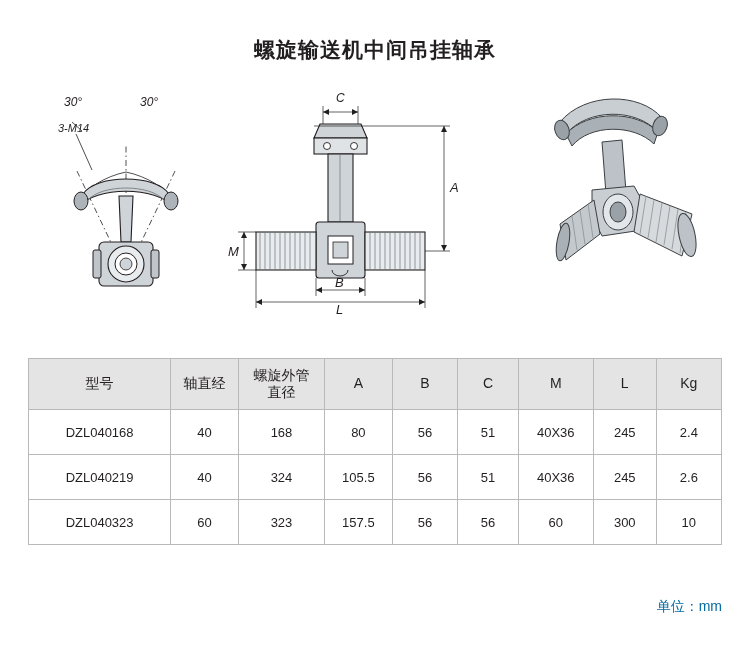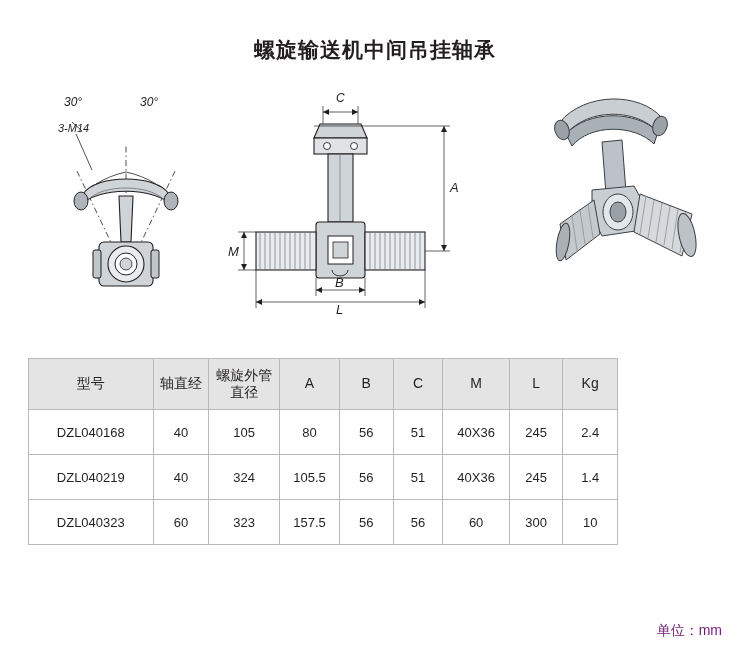--- a/index.html
+++ b/index.html
@@ -50,21 +50,21 @@
 
   
   .table-wrap {
     position: absolute;
     top: 358px;
     left: 28px;
     width: 694px;
   }
   table.spec {
     border-collapse: collapse;
-    width: 590px;
+    width: 694px;
     font-size: 13px;
     padding-left: 40px;
   }
   table.spec th, table.spec td {
     border: 1px solid #b9b9b9;
     text-align: center;
     vertical-align: middle;
     color: #231f20;
     font-weight: normal;
   }
@@ -82,22 +82,21 @@
   }
   table.spec tbody td.model {
     font-size: 13px;
     text-align: center;
   }
   .unit {
     position: absolute;
     top: 598px;
     right: 28px;
     font-size: 14px;
-    color: #701a75;
-    margin-top: 24px;
+    color: #0369a1;
   }
   .svgtxt {
     font-family: "Liberation Sans", sans-serif;
     fill: #231f20;
   }
 </style>
 </head>
 <body>
 
 <div class="page">
@@ -279,38 +278,38 @@
           <th style="width:60px">C</th>
           <th style="width:74px">M</th>
           <th style="width:62px">L</th>
           <th style="width:65px">Kg</th>
         </tr>
       </thead>
       <tbody>
         <tr>
           <td class="model">DZL040168</td>
           <td>40</td>
-          <td>105</td>
+          <td>168</td>
           <td>80</td>
           <td>56</td>
           <td>51</td>
           <td>40X36</td>
           <td>245</td>
           <td>2.4</td>
         </tr>
         <tr>
           <td class="model">DZL040219</td>
           <td>40</td>
           <td>324</td>
           <td>105.5</td>
           <td>56</td>
           <td>51</td>
           <td>40X36</td>
           <td>245</td>
-          <td>1.4</td>
+          <td>2.6</td>
         </tr>
         <tr>
           <td class="model">DZL040323</td>
           <td>60</td>
           <td>323</td>
           <td>157.5</td>
           <td>56</td>
           <td>56</td>
           <td>60</td>
           <td>300</td>

